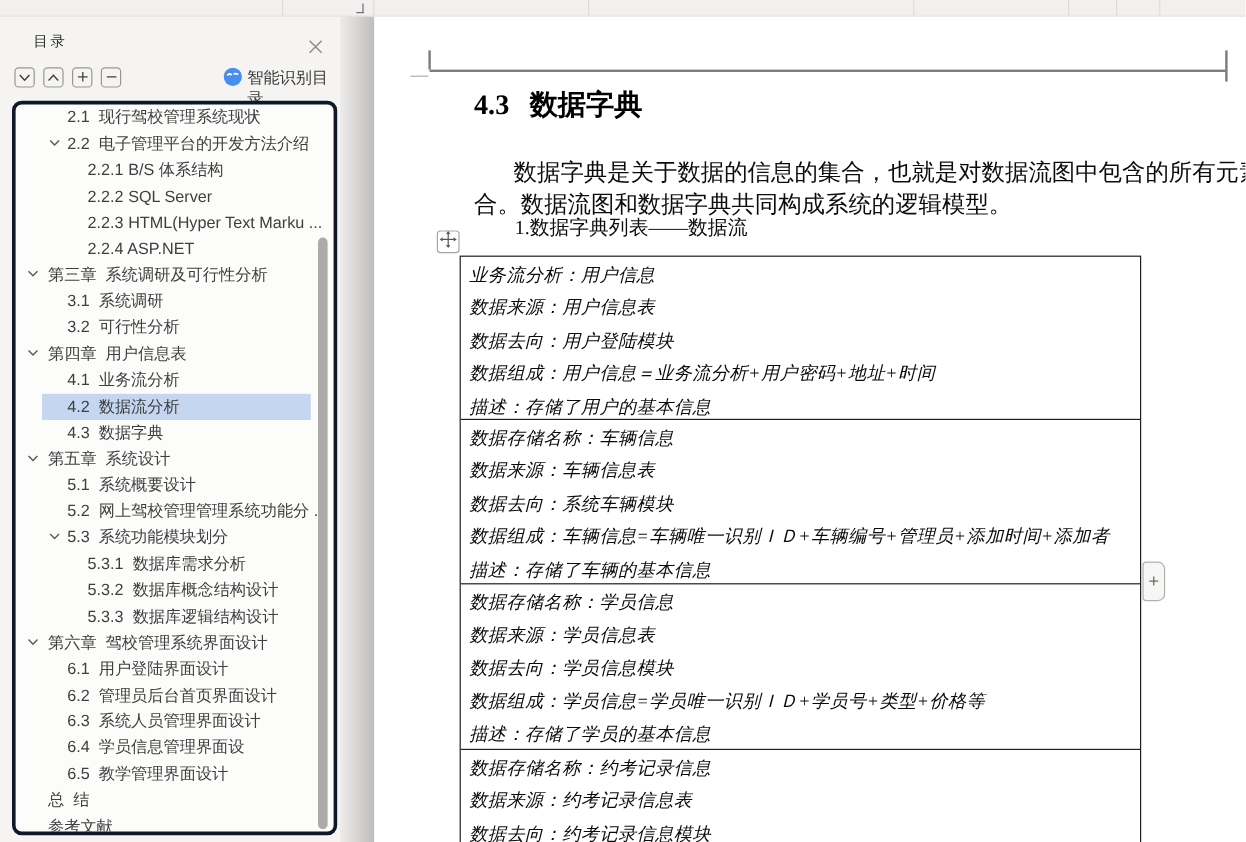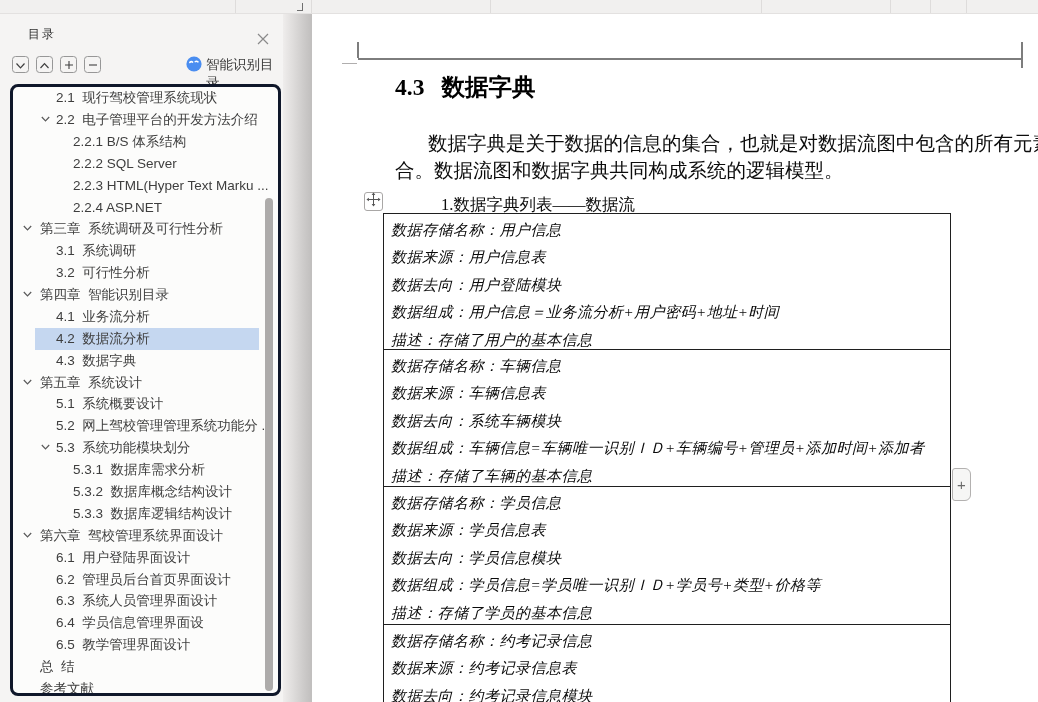--- a/index.html
+++ b/index.html
@@ -51,21 +51,21 @@
   .hdr-line  { position:absolute; left:46px; top:44px; width:664px; height:1.5px; background:#7d7d7d; }
   .hdr-tick-l{ position:absolute; left:45px; top:28px; width:1.5px; height:16px; background:#7d7d7d; }
   .hdr-tick-r{ position:absolute; left:709px; top:28px; width:1.5px; height:26px; background:#7d7d7d; }
   .margin-mark{ position:absolute; left:30px; top:49px; width:15px; height:1px; background:#b0aeae; }
 
   .doc-heading { position:absolute; left:83px; top:57px; font-size:23.5px; font-weight:bold; color:#000; }
   .doc-heading .hnum { margin-right:17px; }
   .para-line { position:absolute; font-size:19.5px; color:#0c0c0c; white-space:pre; }
   .para-l1 { left:116px; top:116px; }
   .para-l2 { left:83px;  top:143px; }
-  .caption  { position:absolute; left:117px; top:180px; font-size:16.5px; color:#0c0c0c; white-space:pre;margin-left:12px; }
+  .caption  { position:absolute; left:117px; top:165px; font-size:16.5px; color:#0c0c0c; white-space:pre; }
 
   .move-handle { position:absolute; left:52px; top:178px; width:19px; height:19px;
                  background:#fff; border:1px solid #a9a7a6; border-radius:3px;
                  display:flex; align-items:center; justify-content:center; }
 
   .dict-table { position:absolute; left:71px; top:199px; width:568px;
                 border:1px solid #1f1f1f; }
   .t-row { border-bottom:1px solid #1f1f1f; padding:3px 0 0 7px; overflow:hidden; }
   .t-row:nth-child(1) { height:136px; }
   .t-row:nth-child(2) { height:137px; }
@@ -143,21 +143,21 @@
         <div class="toc-row lvl3"><span class="toc-text">2.2.2 SQL Server</span></div>
         <div class="toc-row lvl3"><span class="toc-text">2.2.3 HTML(Hyper Text Marku ...</span></div>
         <div class="toc-row lvl3"><span class="toc-text">2.2.4 ASP.NET</span></div>
         <div class="toc-row lvl1"><span class="chev"><svg width="9" height="6" viewBox="0 0 9 6">
               <polyline points="0.8,1 4.5,4.8 8.2,1" fill="none" stroke="#5a5a5a" stroke-width="1.2"></polyline>
             </svg></span><span class="toc-text">第三章  系统调研及可行性分析</span></div>
         <div class="toc-row lvl2"><span class="toc-text">3.1  系统调研</span></div>
         <div class="toc-row lvl2"><span class="toc-text">3.2  可行性分析</span></div>
         <div class="toc-row lvl1"><span class="chev"><svg width="9" height="6" viewBox="0 0 9 6">
               <polyline points="0.8,1 4.5,4.8 8.2,1" fill="none" stroke="#5a5a5a" stroke-width="1.2"></polyline>
-            </svg></span><span class="toc-text">第四章  智能识别目录</span></div>
+            </svg></span><span class="toc-text">第四章  用户信息表</span></div>
         <div class="toc-row lvl2"><span class="toc-text">4.1  业务流分析</span></div>
         <div class="toc-row lvl2 selected"><span class="toc-text">4.2  数据流分析</span></div>
         <div class="toc-row lvl2"><span class="toc-text">4.3  数据字典</span></div>
         <div class="toc-row lvl1"><span class="chev"><svg width="9" height="6" viewBox="0 0 9 6">
               <polyline points="0.8,1 4.5,4.8 8.2,1" fill="none" stroke="#5a5a5a" stroke-width="1.2"></polyline>
             </svg></span><span class="toc-text">第五章  系统设计</span></div>
         <div class="toc-row lvl2"><span class="toc-text">5.1  系统概要设计</span></div>
         <div class="toc-row lvl2"><span class="toc-text">5.2  网上驾校管理管理系统功能分 ...</span></div>
         <div class="toc-row lvl2"><span class="chev"><svg width="9" height="6" viewBox="0 0 9 6">
               <polyline points="0.8,1 4.5,4.8 8.2,1" fill="none" stroke="#5a5a5a" stroke-width="1.2"></polyline>
@@ -202,21 +202,21 @@
           <polygon points="9,0.5 6.8,3.5 11.2,3.5" fill="#555"></polygon>
           <polygon points="9,17.5 6.8,14.5 11.2,14.5" fill="#555"></polygon>
           <polygon points="0.5,9 3.5,6.8 3.5,11.2" fill="#555"></polygon>
           <polygon points="17.5,9 14.5,6.8 14.5,11.2" fill="#555"></polygon>
         </svg>
       </span>
     </div>
 
     <div class="dict-table">
         <div class="t-row">
-          <div class="t-line">数据存储名称：用户信息</div>
+          <div class="t-line">业务流分析：用户信息</div>
           <div class="t-line">数据来源：用户信息表</div>
           <div class="t-line">数据去向：用户登陆模块</div>
           <div class="t-line">数据组成：用户信息＝业务流分析+用户密码+地址+时间</div>
           <div class="t-line">描述：存储了用户的基本信息</div>
         </div>
         <div class="t-row">
           <div class="t-line">数据存储名称：车辆信息</div>
           <div class="t-line">数据来源：车辆信息表</div>
           <div class="t-line">数据去向：系统车辆模块</div>
           <div class="t-line">数据组成：车辆信息=车辆唯一识别ＩＤ+车辆编号+管理员+添加时间+添加者</div>

